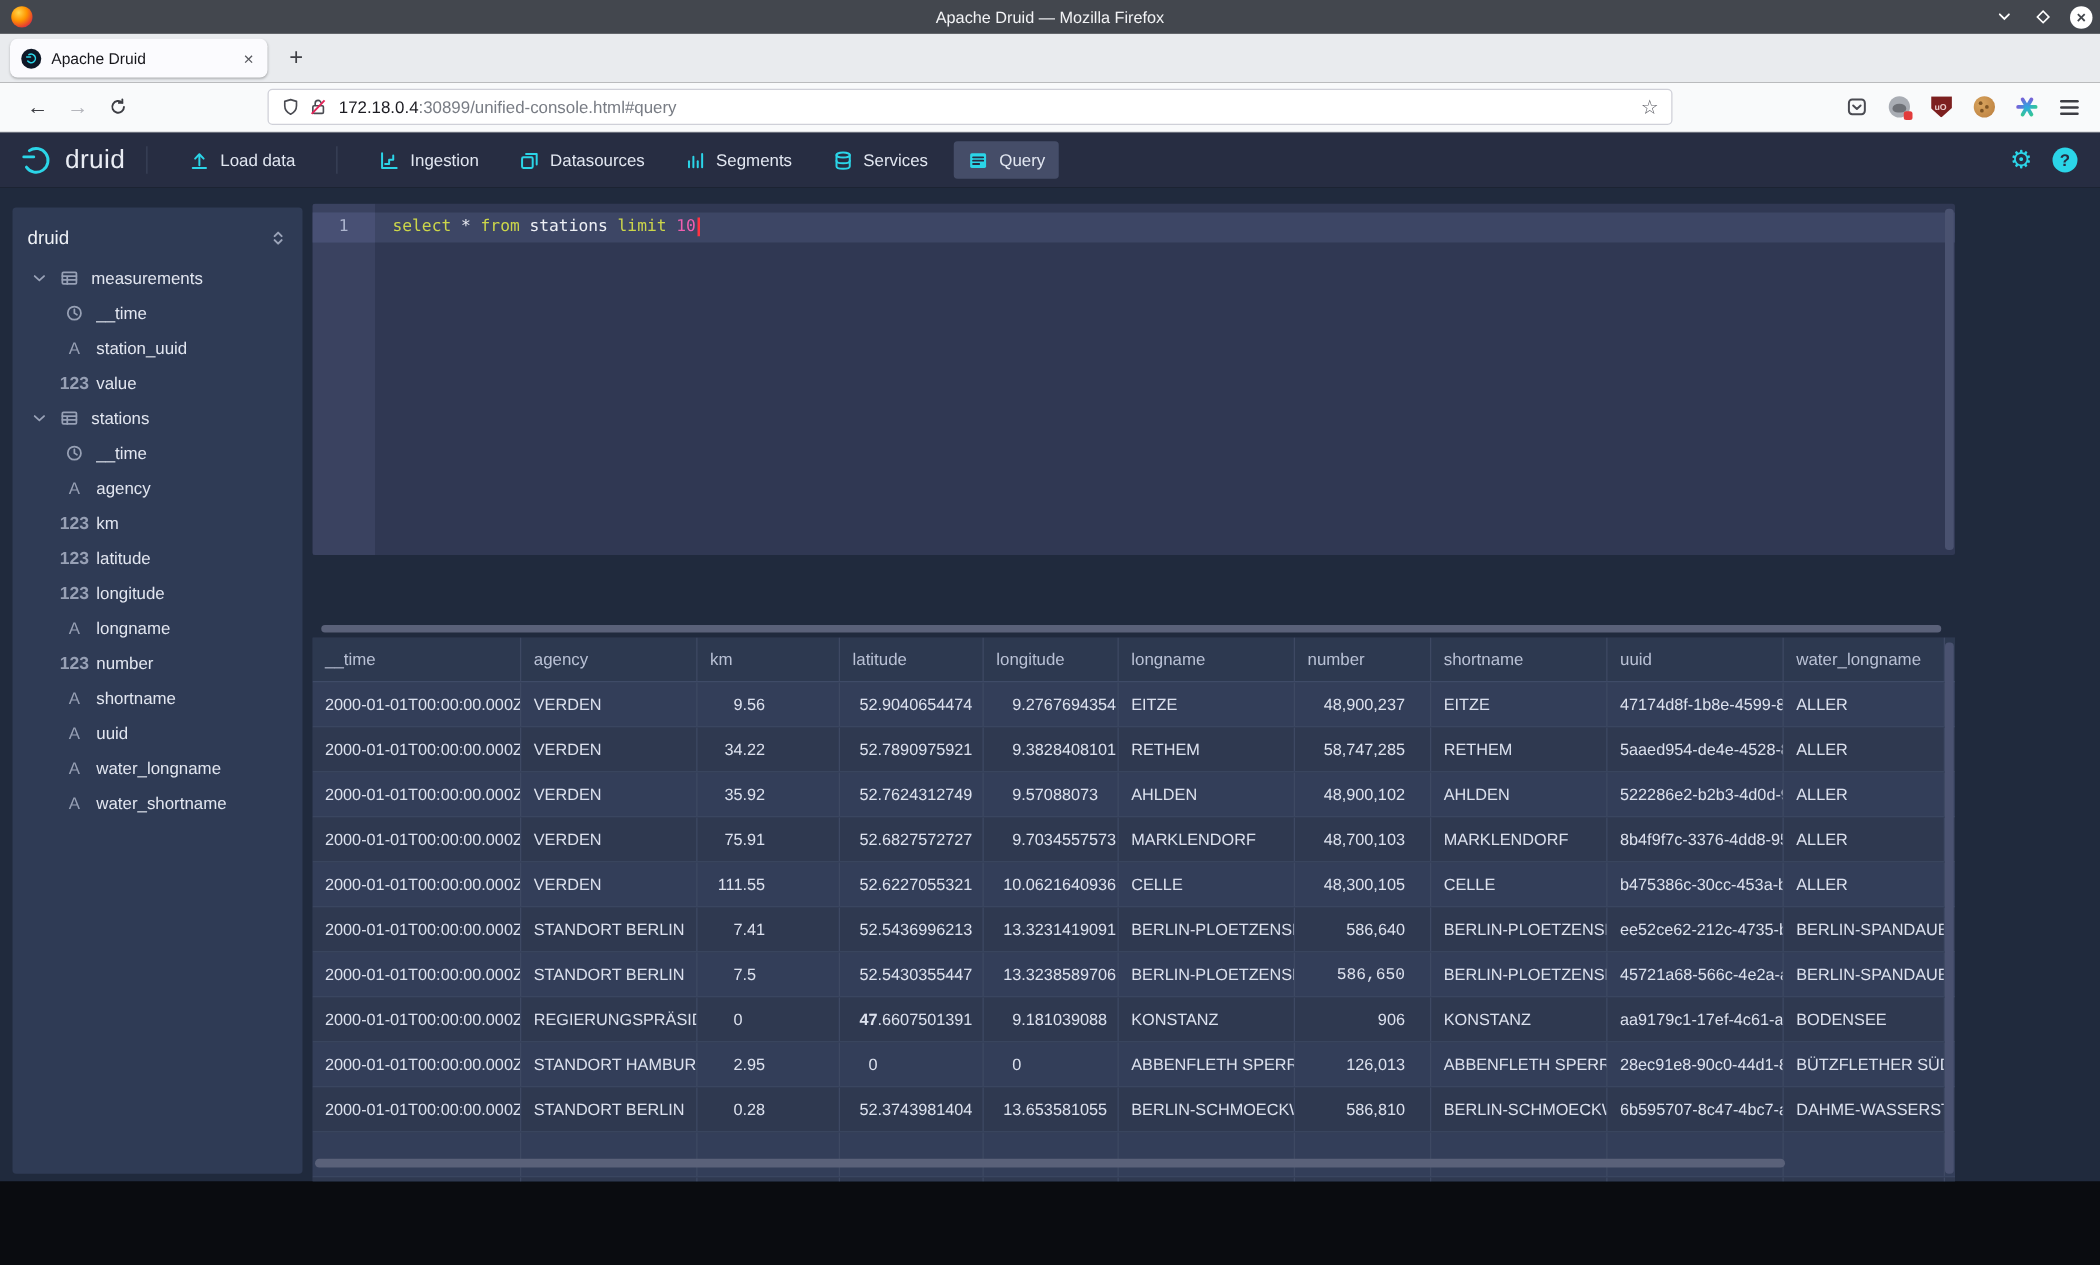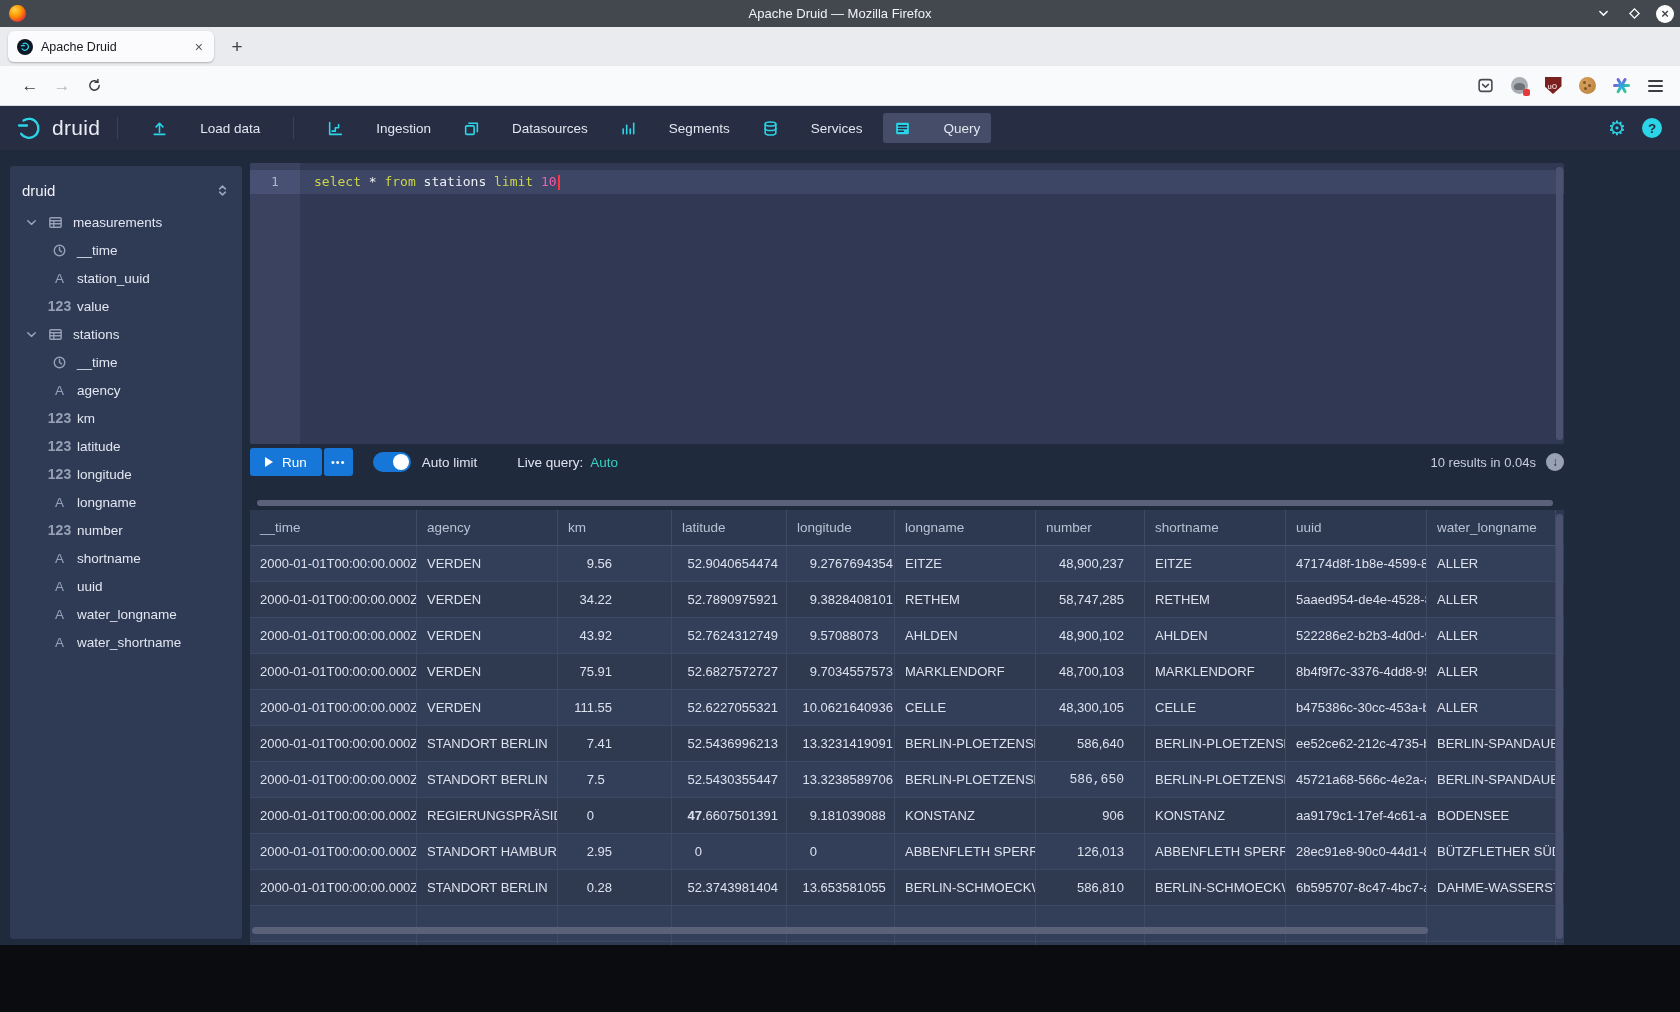--- a/index.html
+++ b/index.html
@@ -59,21 +59,21 @@
   .burger i { width:15px; height:2px; background:#3c3d43; border-radius:1px; }
 
   
   #appheader { position:absolute; left:0; top:106px; width:100%; height:44px; background:#272d42;
     display:flex; align-items:center; }
   .brand-logo { margin-left:16px; width:28px; height:28px; }
   .brand-name { margin-left:8px; font-size:21px; color:#e9ecf3; letter-spacing:.3px; }
   .hdr-sep { width:1px; height:22px; background:#3b4359; margin:0 17px; flex:none; }
   #app-nav { display:flex; align-items:center; height:44px; }
   .nav-item { display:flex; align-items:center; height:30px; padding:0 11px; margin:0 5px; border-radius:3px;
-    color:#e2e7f1; font-size:13.5px; white-space:nowrap;gap:24px; }
+    color:#e2e7f1; font-size:13.5px; white-space:nowrap; }
   .nav-item.active { background:#454d68; }
   .nav-icon { width:17px; height:17px; margin-right:8px; color:#2bd5e8; flex:none; }
   .nav-icon svg { width:100%; height:100%; }
   .hdr-right { margin-left:auto; display:flex; align-items:center; gap:16px; padding-right:18px; }
   .gear { color:#2bd5e8; font-size:20px; line-height:1; }
   .help { width:20px; height:20px; border-radius:50%; background:#2bd5e8; color:#272d42; font-weight:bold;
     font-size:13.5px; display:flex; align-items:center; justify-content:center; }
 
   
   #content { position:absolute; left:0; top:150px; width:100%; height:795px; background:#202a3d; }
@@ -180,20 +180,32 @@
 
   <div id="toolbar">
     <span class="tb-btn">←</span>
     <span class="tb-btn disabled">→</span>
     <span class="tb-btn">
       <svg viewBox="0 0 16 16" fill="none" stroke="#3c3d43" stroke-width="1.6" stroke-linecap="round">
           <path d="M13 8a5 5 0 1 1-1.5-3.6"></path>
           <path d="M11.6 1.6v3h-3"></path>
         </svg>
     </span>
+    <div class="urlbar">
+      <svg viewBox="0 0 16 16" fill="none" stroke="#4a4b52" stroke-width="1.4" stroke-linejoin="round">
+          <path d="M8 1.8 13 3.3V7c0 3.4-2.1 5.9-5 7.2C5.1 12.9 3 10.4 3 7V3.3z"></path>
+        </svg>
+      <svg viewBox="0 0 16 16" fill="none" stroke="#4a4b52" stroke-width="1.4" style="margin-left:7px">
+          <rect x="3.5" y="7" width="9" height="6.5" rx="1"></rect>
+          <path d="M5.5 7V5a2.5 2.5 0 0 1 5 0"></path>
+          <path d="M2.5 14 13.5 2.5" stroke="#e3265a" stroke-width="1.7"></path>
+        </svg>
+      <span class="url-text"><span class="url-host">172.18.0.4</span><span class="url-path">:30899/unified-console.html#query</span></span>
+      <span class="star">☆</span>
+    </div>
     <div class="ext-row">
       <span class="ext">
         <svg viewBox="0 0 16 16" fill="none" stroke="#4a4b52" stroke-width="1.5" stroke-linecap="round" stroke-linejoin="round">
             <rect x="2" y="2.5" width="12" height="11" rx="2.5"></rect>
             <path d="M5.2 7 8 9.6 10.8 7"></path>
           </svg>
       </span>
       <span class="ext">
           <span class="ext-mask"></span>
           <span class="mask-badge"></span>
@@ -392,37 +404,20 @@
     </div>
 
     <div id="editor">
       <div class="ed-line active">
         <span class="ed-gutter">1</span>
         <span class="ed-code"><span class="tok-keyword">select </span><span class="tok-plain">* </span><span class="tok-keyword">from </span><span class="tok-plain">stations </span><span class="tok-keyword">limit </span><span class="tok-number">10</span><span class="cursor"></span></span>
       </div>
     </div>
     <div class="ed-vscroll"></div>
 
-    <div id="runbar">
-      <div class="run-btn">
-        <span class="play-tri"></span>
-        <span>Run</span>
-      </div>
-      <div class="more-btn">•••</div>
-      <div class="switch">
-          <span class="knob"></span>
-        </div>
-      <span class="lbl-autolimit">Auto limit</span>
-      <span class="lbl-livequery">Live query:</span>
-      <span class="lbl-liveval">Auto</span>
-      <div class="run-right">
-        <span>10 results in 0.04s</span>
-        <span class="dl-icon">↓</span>
-      </div>
-    </div>
 
     <div class="splitter"></div>
 
     <div id="results">
       <div class="rt-header">
           <div class="th" style="width: 167px;"><span>__time</span></div>
           <div class="th" style="width: 141px;"><span>agency</span></div>
           <div class="th" style="width: 114px;"><span>km</span></div>
           <div class="th" style="width: 115px;"><span>latitude</span></div>
           <div class="th" style="width: 108px;"><span>longitude</span></div>
@@ -478,21 +473,21 @@
                 <span></span>
               </span></div>
             <div class="td" style="width: 141px;"><span>RETHEM</span></div>
             <div class="td" style="width: 141px;"><span>5aaed954-de4e-4528-8f</span></div>
             <div class="td" style="width: 129px;"><span>ALLER</span></div>
           </div>
           <div class="tr odd">
             <div class="td" style="width: 167px;"><span>2000-01-01T00:00:00.000Z</span></div>
             <div class="td" style="width: 141px;"><span>VERDEN</span></div>
             <div class="td" style="width: 114px;"><span class="num">
-                <span class="int" style="width: 26px;">43</span>
+                <span class="int" style="width: 26px;">35</span>
                 <span>.92</span>
               </span></div>
             <div class="td" style="width: 115px;"><span class="num">
                 <span class="int" style="width: 20px;">52</span>
                 <span>.7624312749</span>
               </span></div>
             <div class="td" style="width: 108px;"><span class="num">
                 <span class="int" style="width: 20px;">9</span>
                 <span>.57088073</span>
               </span></div>

